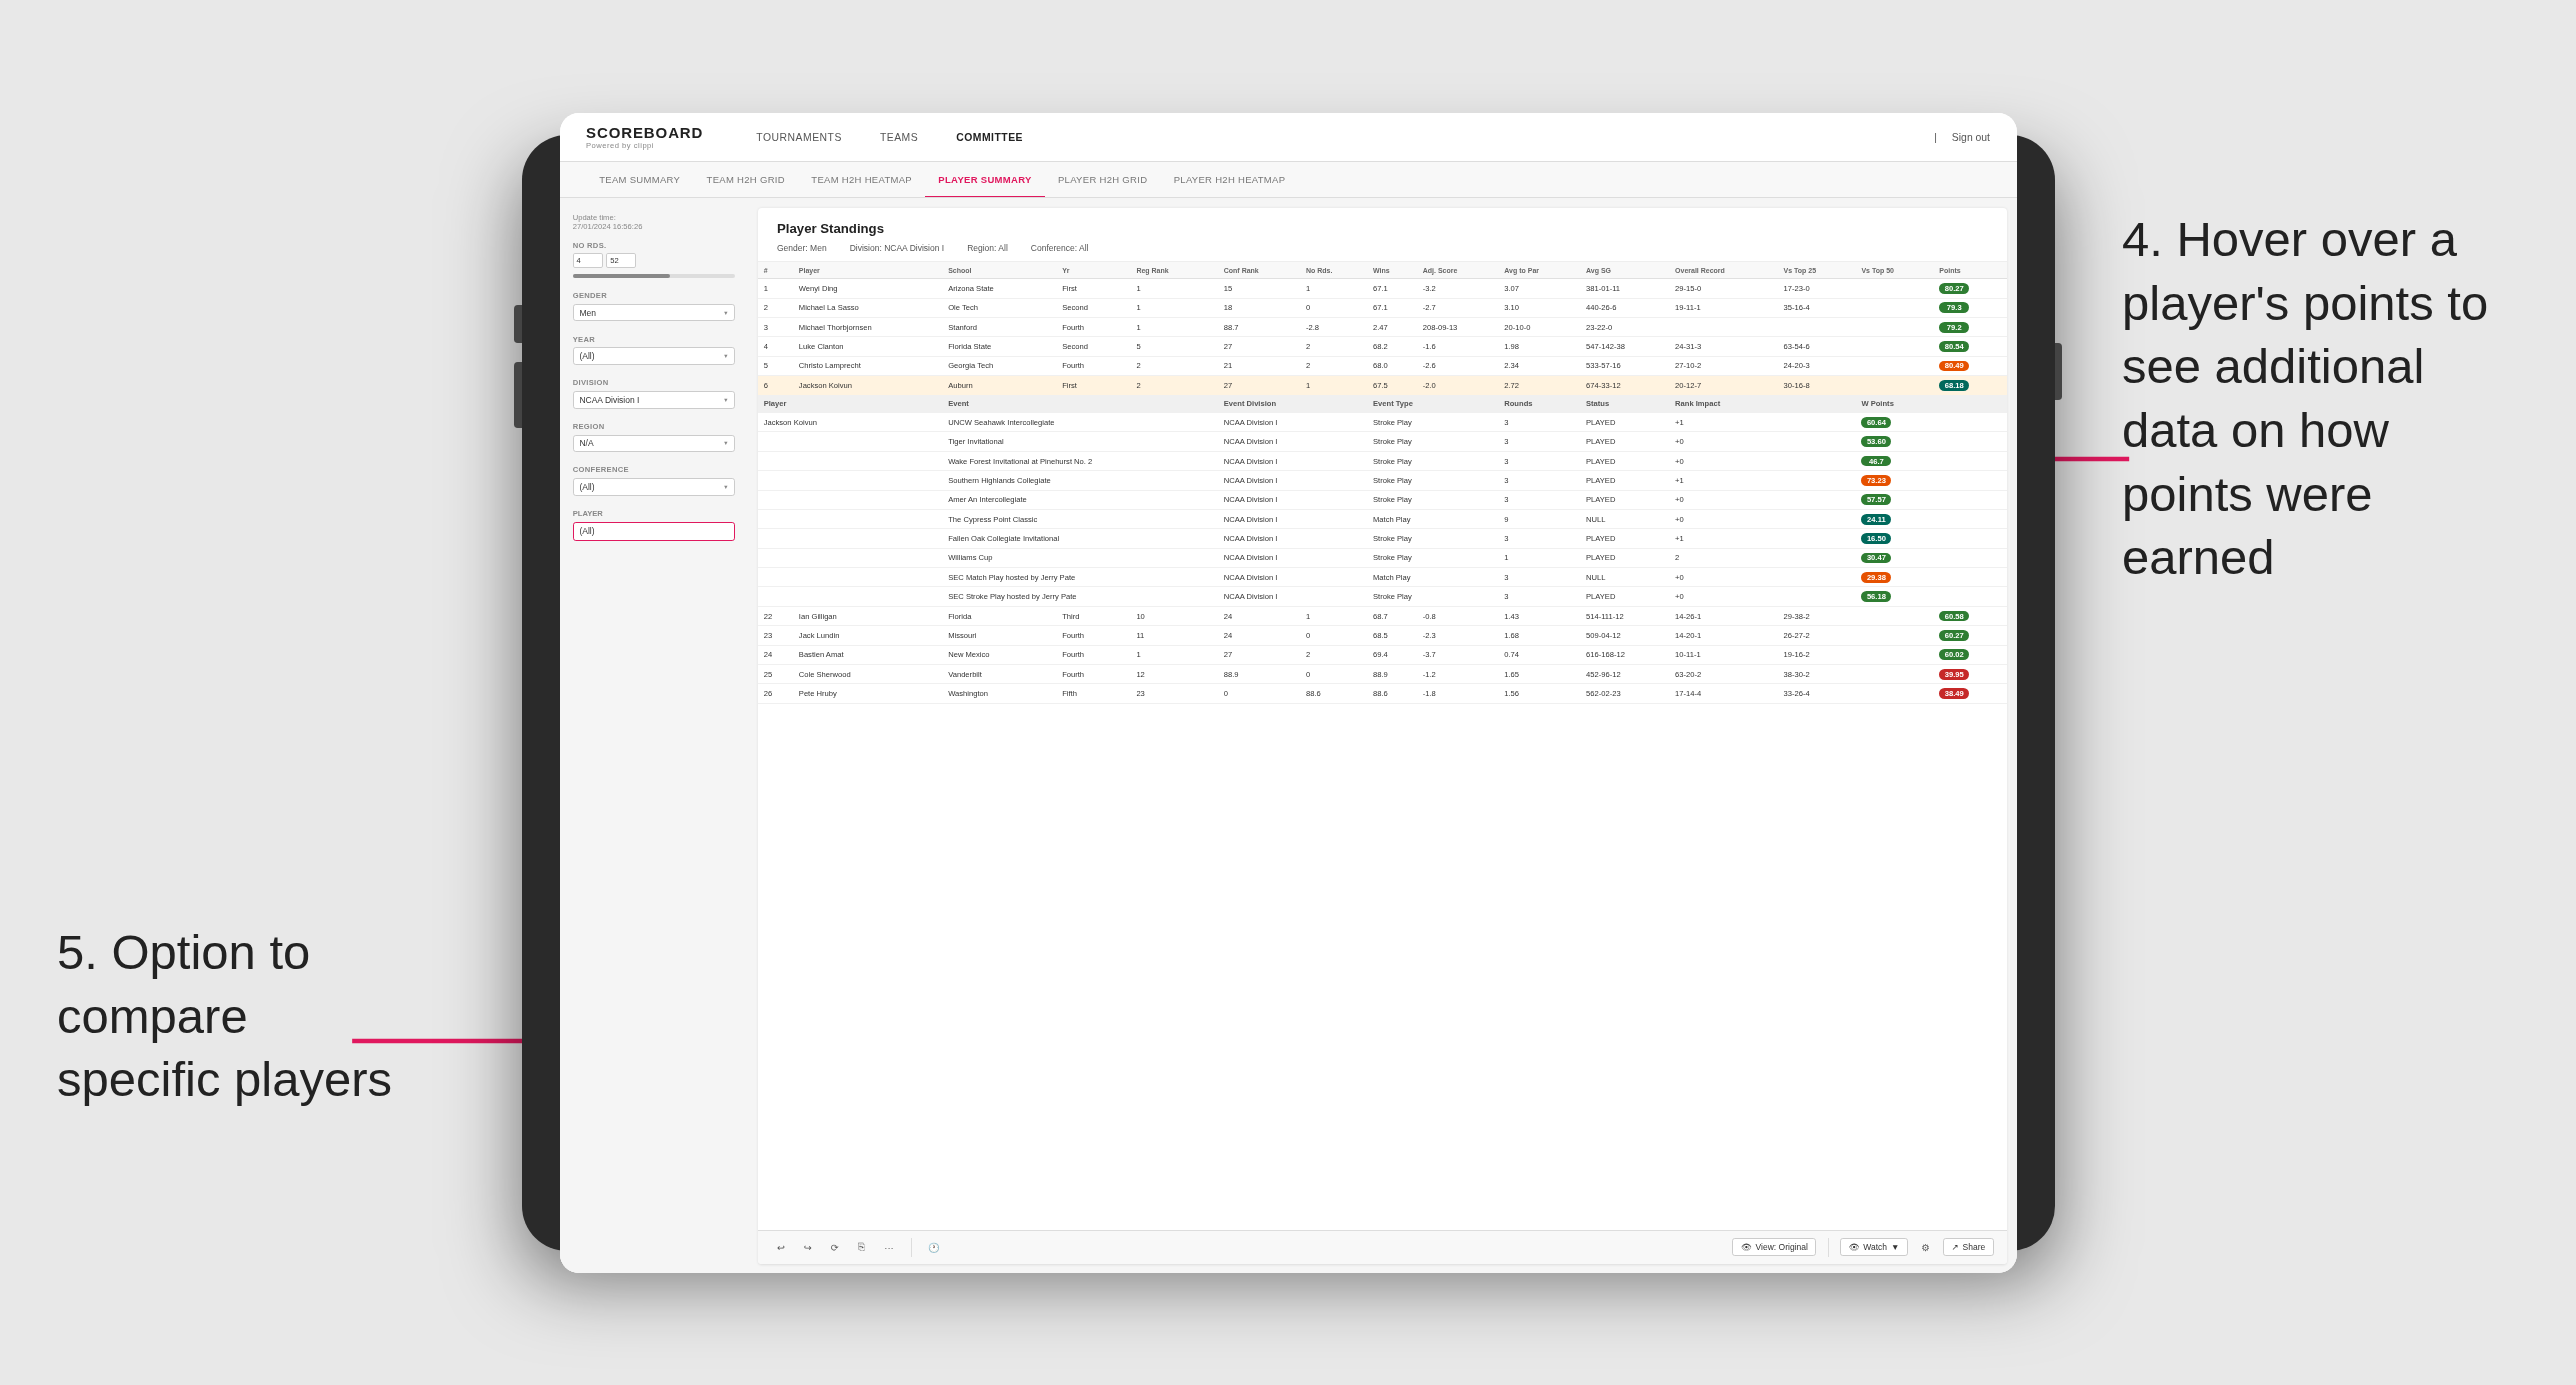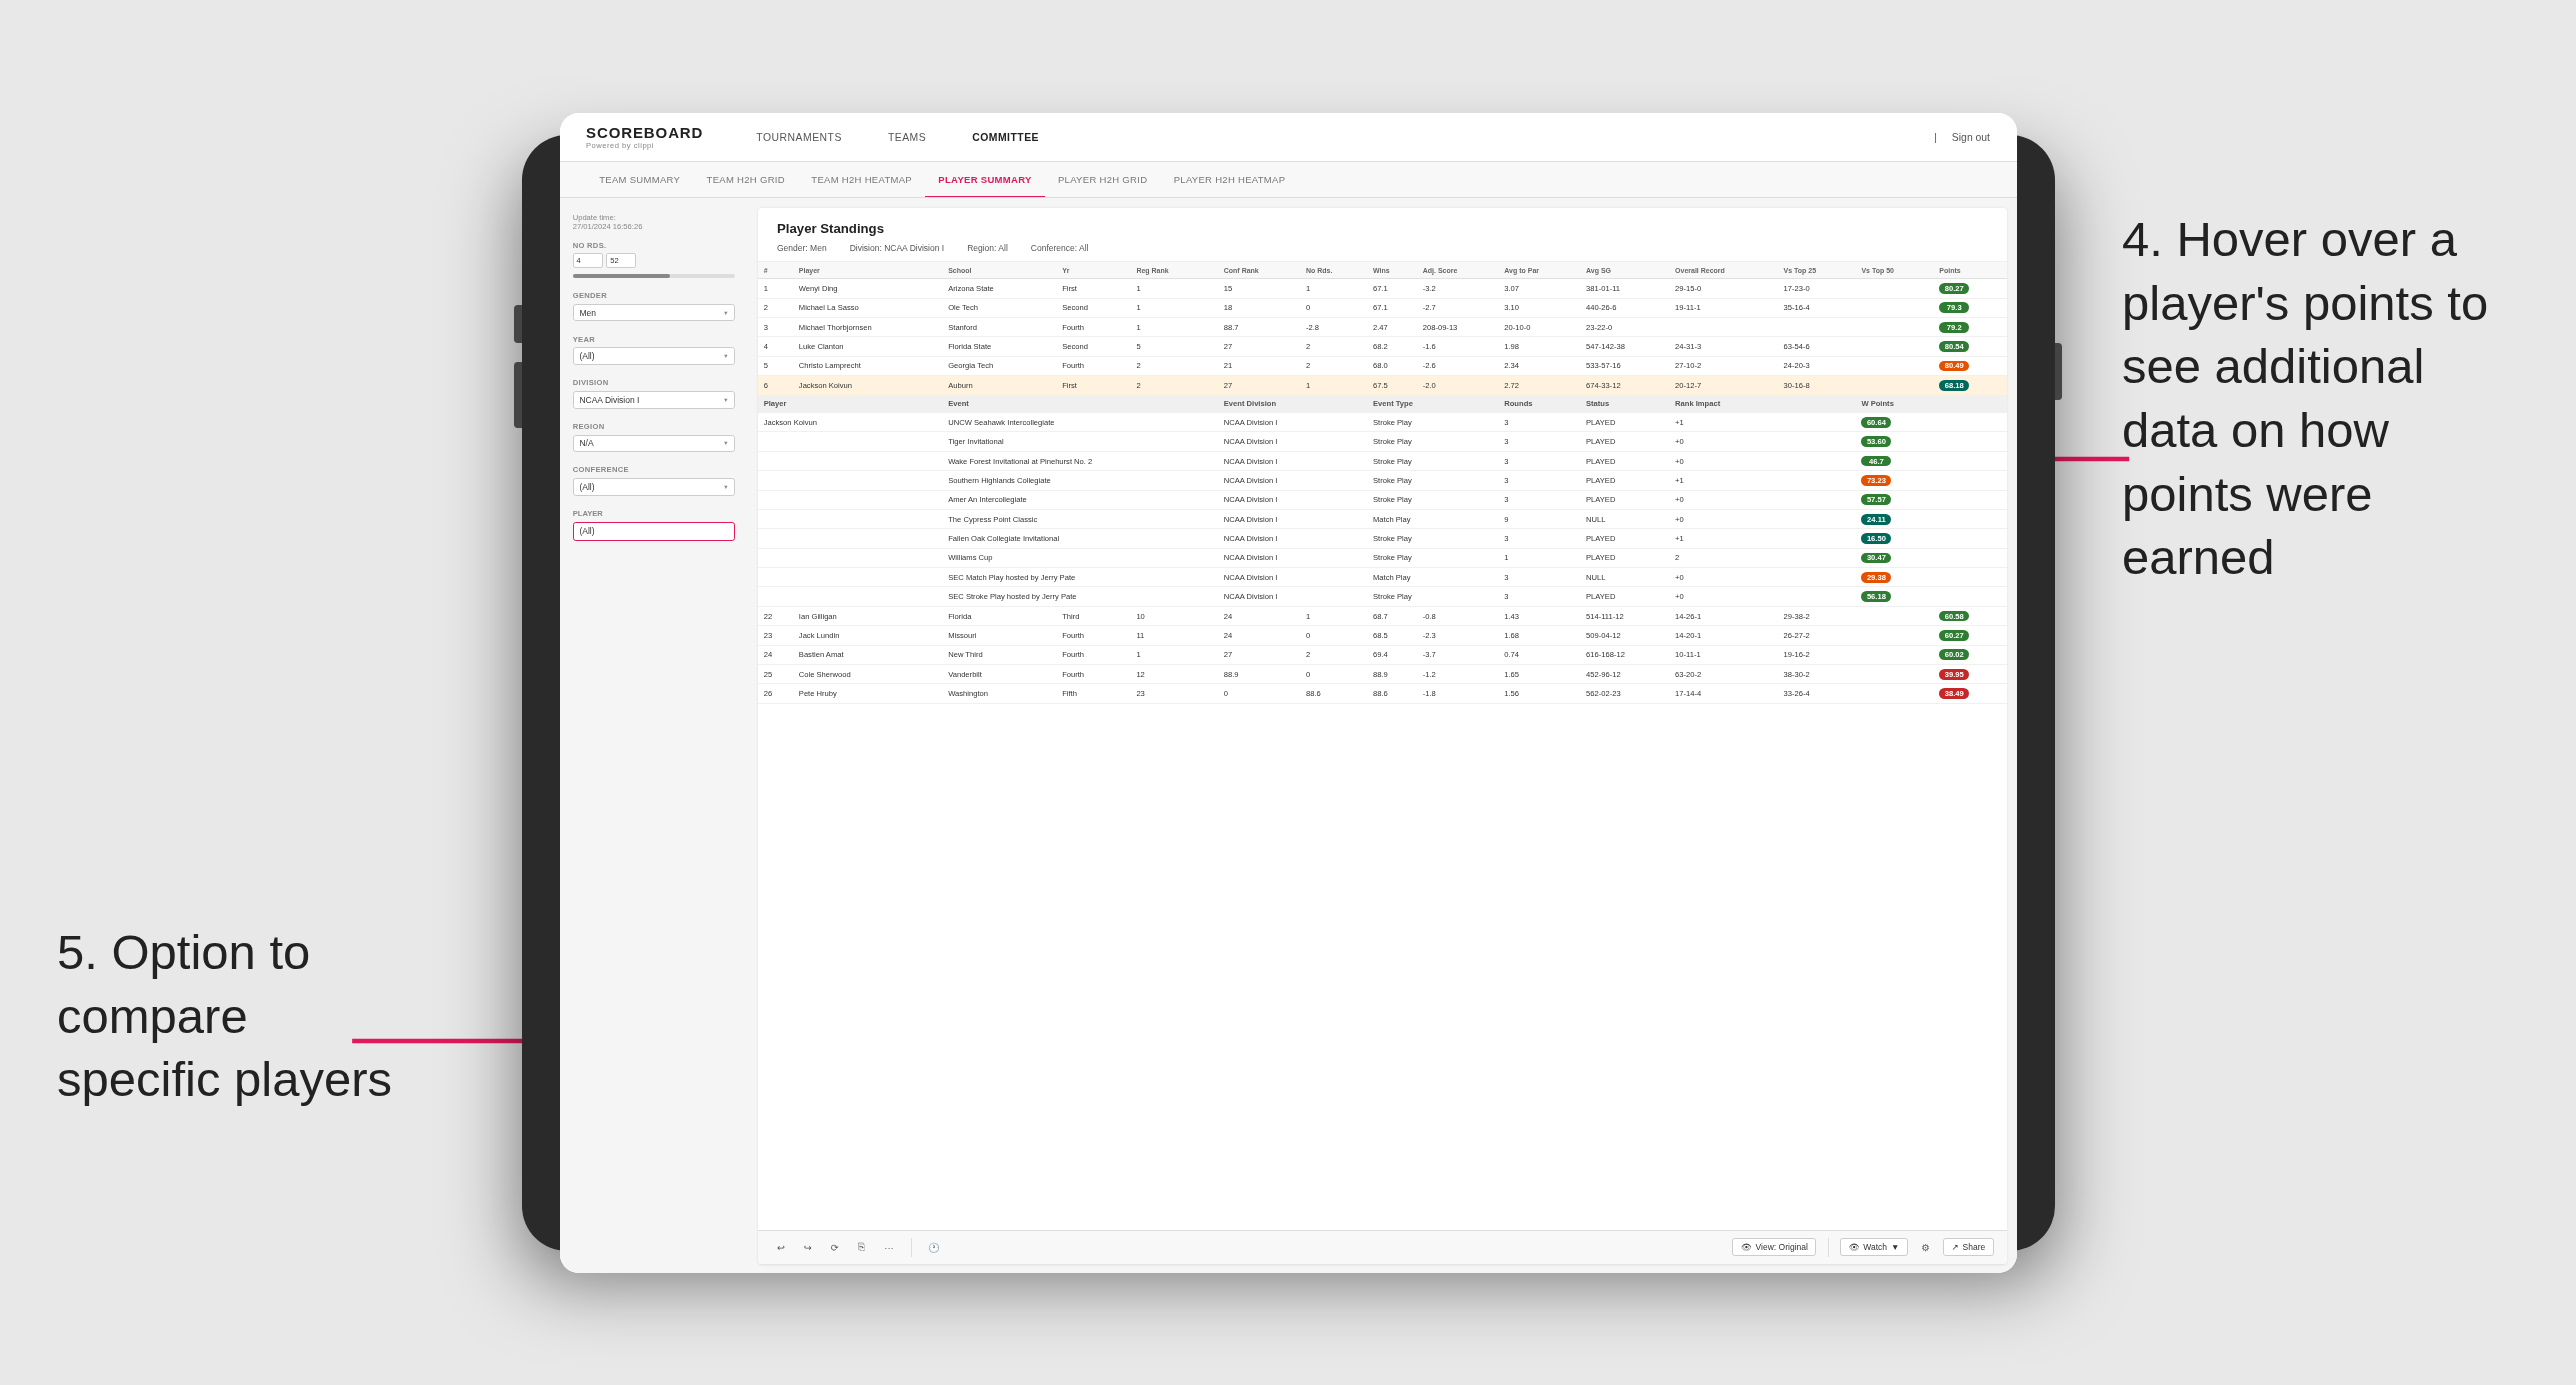--- a/index.html
+++ b/index.html
@@ -97,21 +97,21 @@
     }
 
     .logo-sub {
       font-size: 7.6px;
       color: #888;
       letter-spacing: 0.5px;
     }
 
     .nav-items {
       display: flex;
-      gap: 16px;
+      gap: 8px;
       text-align: right;
     }
 
     .nav-item {
       font-size: 10.4px;
       color: #555;
       padding: 5.7px 15px;
       cursor: pointer;
       letter-spacing: 0.5px;
       text-transform: uppercase;
@@ -851,21 +851,21 @@
                   <td>1.68</td>
                   <td>509-04-12</td>
                   <td>14-20-1</td>
                   <td>26-27-2</td>
                   <td></td>
                   <td><span class="points-badge badge-green">60.27</span></td>
                 </tr>
                 <tr>
                   <td>24</td>
                   <td>Bastien Amat</td>
-                  <td>New Third</td>
+                  <td>New Mexico</td>
                   <td>Fourth</td>
                   <td>1</td>
                   <td>27</td>
                   <td>2</td>
                   <td>69.4</td>
                   <td>-3.7</td>
                   <td>0.74</td>
                   <td>616-168-12</td>
                   <td>10-11-1</td>
                   <td>19-16-2</td>

